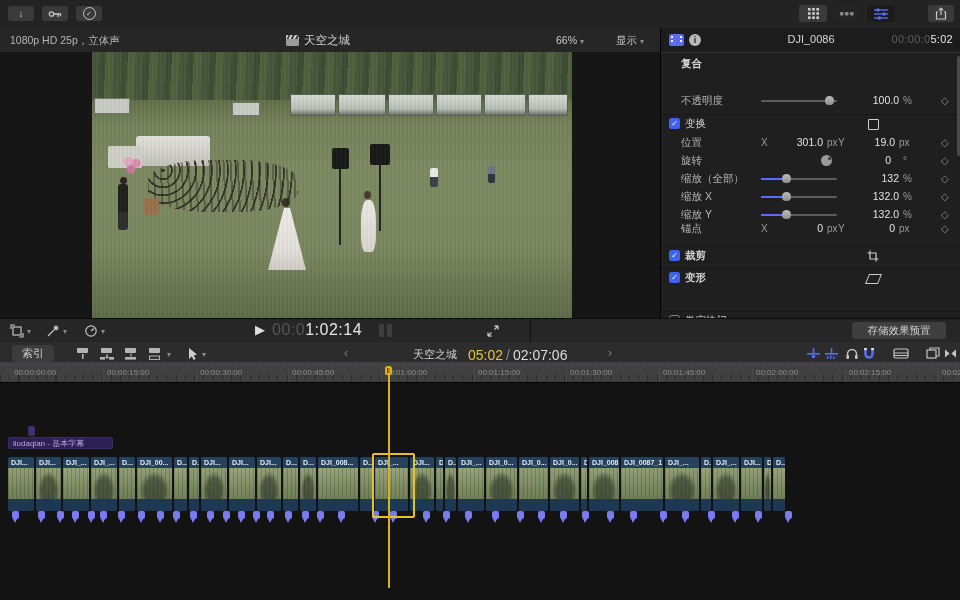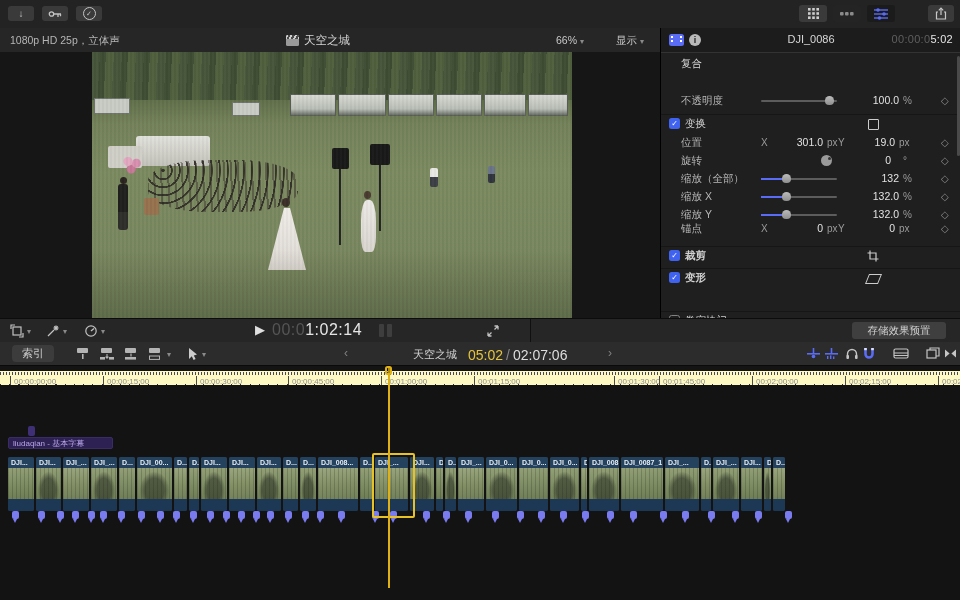--- a/index.html
+++ b/index.html
@@ -61,21 +61,21 @@
   .film-ic::before{content:'';position:absolute;left:2px;top:2px;width:2px;height:8px;background:repeating-linear-gradient(180deg,#fff 0 2px,transparent 2px 4px)}
   .film-ic::after{content:'';position:absolute;right:2px;top:2px;width:2px;height:8px;background:repeating-linear-gradient(180deg,#fff 0 2px,transparent 2px 4px)}
   .info-ic{position:absolute;left:28px;top:6px;width:12px;height:12px;border-radius:50%;background:#b9b9b9;color:#1d1d1d;font-size:9px;font-weight:bold;text-align:center;line-height:12px}
   .insp-name{position:absolute;left:90px;top:5px;width:120px;text-align:center;font-size:11px;color:#d8d8d8}
   .insp-tc{position:absolute;right:8px;top:5px;font-size:11px;letter-spacing:.3px}
   .dim{color:#5f5f5f}.bright{color:#e6e6e6}
   .scrollthumb{position:absolute;right:1px;top:28px;width:3px;height:100px;background:#4a4a4a;border-radius:2px}
   .irow{position:absolute;left:0;width:300px;height:17px;font-size:10.5px;line-height:17px;color:#b8b8b8}
   .irow.divided{border-top:1px solid #161616}
   .ilabel{position:absolute;left:20px;white-space:nowrap}
-  .ilabel.bold{color:#d8d8d8;font-weight:normal}
+  .ilabel.bold{color:#d8d8d8;font-weight:bold}
   .ilabel.cbrow{left:24px;color:#d0d0d0}
   .cb{position:absolute;left:8px;top:3px;width:11px;height:11px;border-radius:2.5px;background:var(--checkbox-blue);color:#fff;font-size:8px;line-height:11px;text-align:center}
   .cb.un{background:transparent;border:1px solid #828282;width:9px;height:9px}
   .val{position:absolute;left:160px;width:78px;text-align:right;color:#e2e2e2}
   .unit{position:absolute;left:242px;color:#9a9a9a;font-size:10px}
   .xl{position:absolute;left:100px;color:#9a9a9a;font-size:10px}
   .xv{position:absolute;left:108px;width:54px;text-align:right;color:#e2e2e2}
   .xu{position:absolute;left:166px;color:#9a9a9a;font-size:10px}
   .yl{position:absolute;left:177px;color:#9a9a9a;font-size:10px}
   .yv{position:absolute;left:184px;width:50px;text-align:right;color:#e2e2e2}
@@ -109,21 +109,21 @@
   .eic{position:absolute;top:5px}
   .tl-chv{position:absolute;top:8px;font-size:8px;color:#8a8a8a}
   .navarr{position:absolute;top:4px;font-size:12px;color:#808080}
   .tl-title{position:absolute;left:413px;top:5px;font-size:11px;color:#cfcfcf}
   .tl-tc{position:absolute;left:468px;top:5px;font-size:14px}
   .tl-tc .el{color:var(--timecode-yellow)}
   .tl-tc .sp{color:#888;margin:0 3px}
   .tl-tc .tot{color:#ddd}
 
   
-  .ruler{position:absolute;left:0;top:371px;width:960px;height:20px;background:#fef9c3;border-bottom:1px solid #000}
+  .ruler{position:absolute;left:0;top:362px;width:960px;height:20px;background:#404040;border-bottom:1px solid #000}
   .ruler .dots{position:absolute;left:0;top:1px;width:960px;height:3px;background:repeating-linear-gradient(90deg,#46465c 0 1px,transparent 1px 3px)}
   .ruler .minor{position:absolute;left:0;top:13px;width:960px;height:7px;background:repeating-linear-gradient(90deg,#2e2e2e 0 1px,transparent 1px 9.25px)}
   .tick{position:absolute;top:5px;height:15px;border-left:1px solid #4a4a4a}
   .tick span{position:absolute;left:3px;top:1px;font-size:8px;color:#8e8e8e;white-space:nowrap}
 
   
   .tracks{position:absolute;left:0;top:385px;width:960px;height:215px;background:#131313}
   .title-stem{position:absolute;left:28px;top:41px;width:7px;height:10px;background:#3f3076;border-radius:2px}
   .title-clip{position:absolute;left:8px;top:52px;width:105px;height:12px;background:#2c2152;border:1px solid #3a2d66;border-radius:2px;font-size:8px;line-height:11px;color:var(--title-purple-text);padding-left:4px;white-space:nowrap;overflow:hidden;box-sizing:border-box}
   .clips-row{position:absolute;left:0;top:72px;width:960px;height:54px}
@@ -555,21 +555,21 @@
       </div>
       <div class="tick" style="left: 288px;">
         <span>00:00:45:00</span>
       </div>
       <div class="tick" style="left: 381px;">
         <span>00:01:00:00</span>
       </div>
       <div class="tick" style="left: 474px;">
         <span>00:01:15:00</span>
       </div>
-      <div class="tick" style="left: 566px; margin-left: 48px;">
+      <div class="tick" style="left: 566px;">
         <span>00:01:30:00</span>
       </div>
       <div class="tick" style="left: 659px;">
         <span>00:01:45:00</span>
       </div>
       <div class="tick" style="left: 752px;">
         <span>00:02:00:00</span>
       </div>
       <div class="tick" style="left: 845px;">
         <span>00:02:15:00</span>

